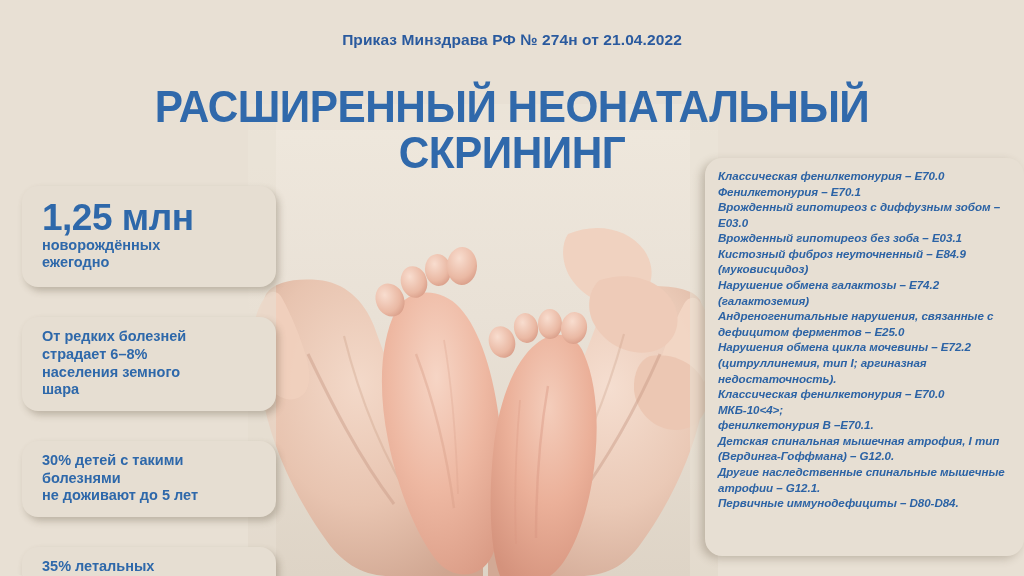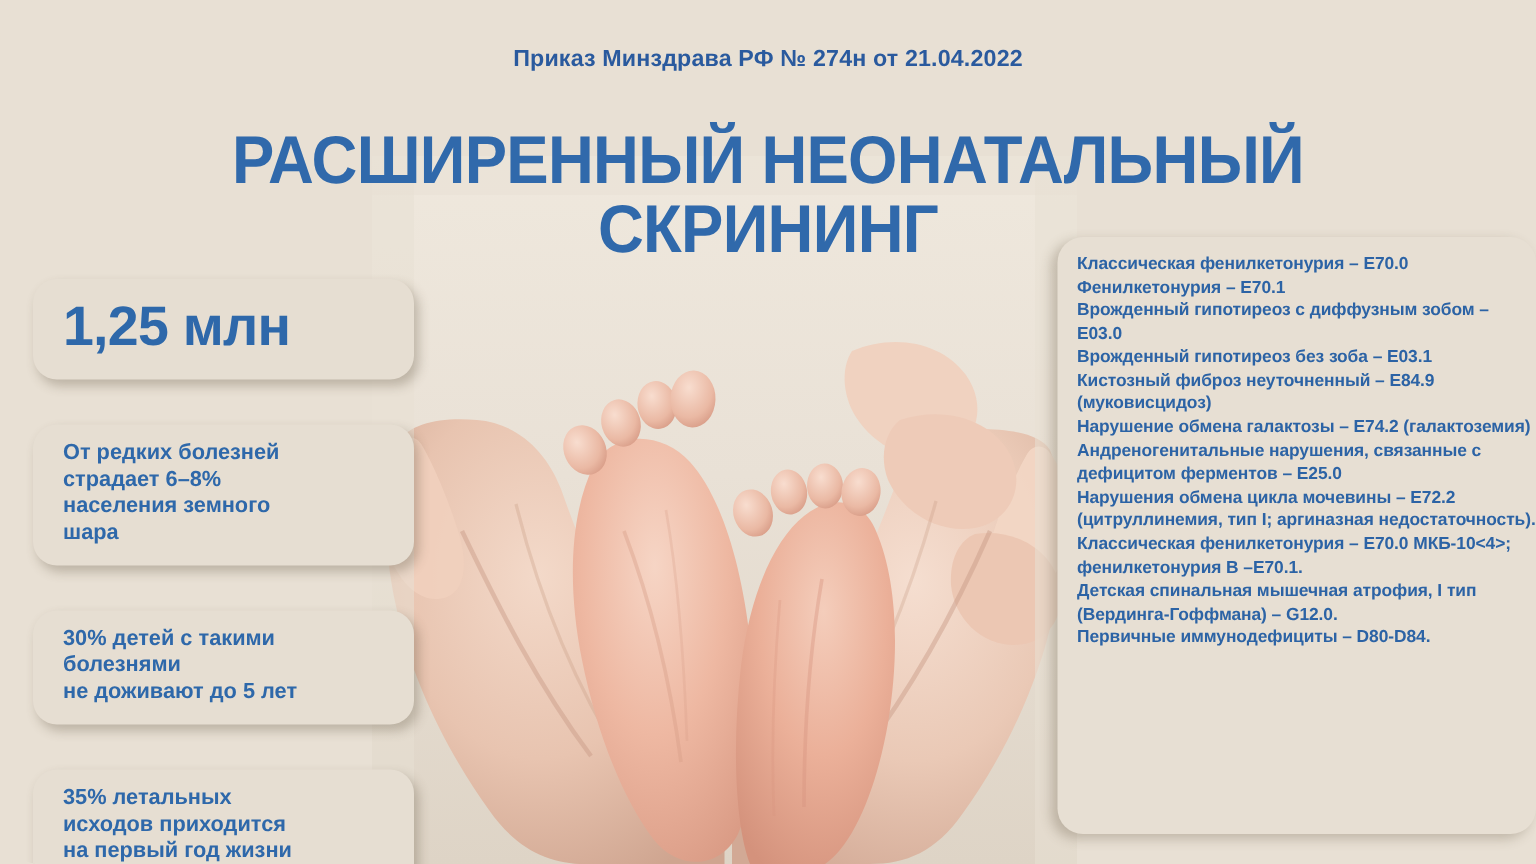--- a/index.html
+++ b/index.html
@@ -114,22 +114,23 @@
   
   .panel {
     position: absolute;
     left: 705px;
     top: 158px;
     width: 319px;
     height: 398px;
     background: #e7dfd3;
     border-radius: 17px;
     box-shadow: -4px 3px 8px rgba(90,75,55,0.28);
-    padding: 10px 0 10px 13px;
+    padding: 10px 16px 10px 13px;
     z-index: 5;
+    font-style: italic;
   }
   .panel ul { list-style: none; }
   .panel li {
     font-size: 11.6px;
     font-weight: bold;
     color: #2c63a5;
     line-height: 1.345;
     letter-spacing: -0.05px;
     white-space: pre-line;
   }
@@ -255,20 +256,22 @@
 
   <div class="title">
     <div>РАСШИРЕННЫЙ НЕОНАТАЛЬНЫЙ</div>
     <div>СКРИНИНГ</div>
   </div>
 
   <div class="stats">
 
     <div class="card first">
       <div class="big">1,25 млн</div>
+      <div class="sub" style="white-space: pre-line;">новорождённых
+ежегодно</div>
     </div>
 
     <div class="card c2">
       <div class="body" style="white-space: pre-line;">От редких болезней
 страдает 6–8%
 населения земного
 шара</div>
     </div>
 
     <div class="card c3">
@@ -296,18 +299,20 @@
 (муковисцидоз)</li>
       <li>Нарушение обмена галактозы – E74.2 (галактоземия)</li>
       <li>Андреногенитальные нарушения, связанные с
 дефицитом ферментов – E25.0</li>
       <li>Нарушения обмена цикла мочевины – E72.2
 (цитруллинемия, тип I; аргиназная недостаточность).</li>
       <li>Классическая фенилкетонурия – E70.0 МКБ-10&lt;4&gt;;
 фенилкетонурия В –E70.1.</li>
       <li>Детская спинальная мышечная атрофия, I тип
 (Вердинга-Гоффмана) – G12.0.</li>
+      <li>Другие наследственные спинальные мышечные
+атрофии – G12.1.</li>
       <li>Первичные иммунодефициты – D80-D84.</li>
     </ul>
 
   </div>
 
 </div>
 
 </body></html>

